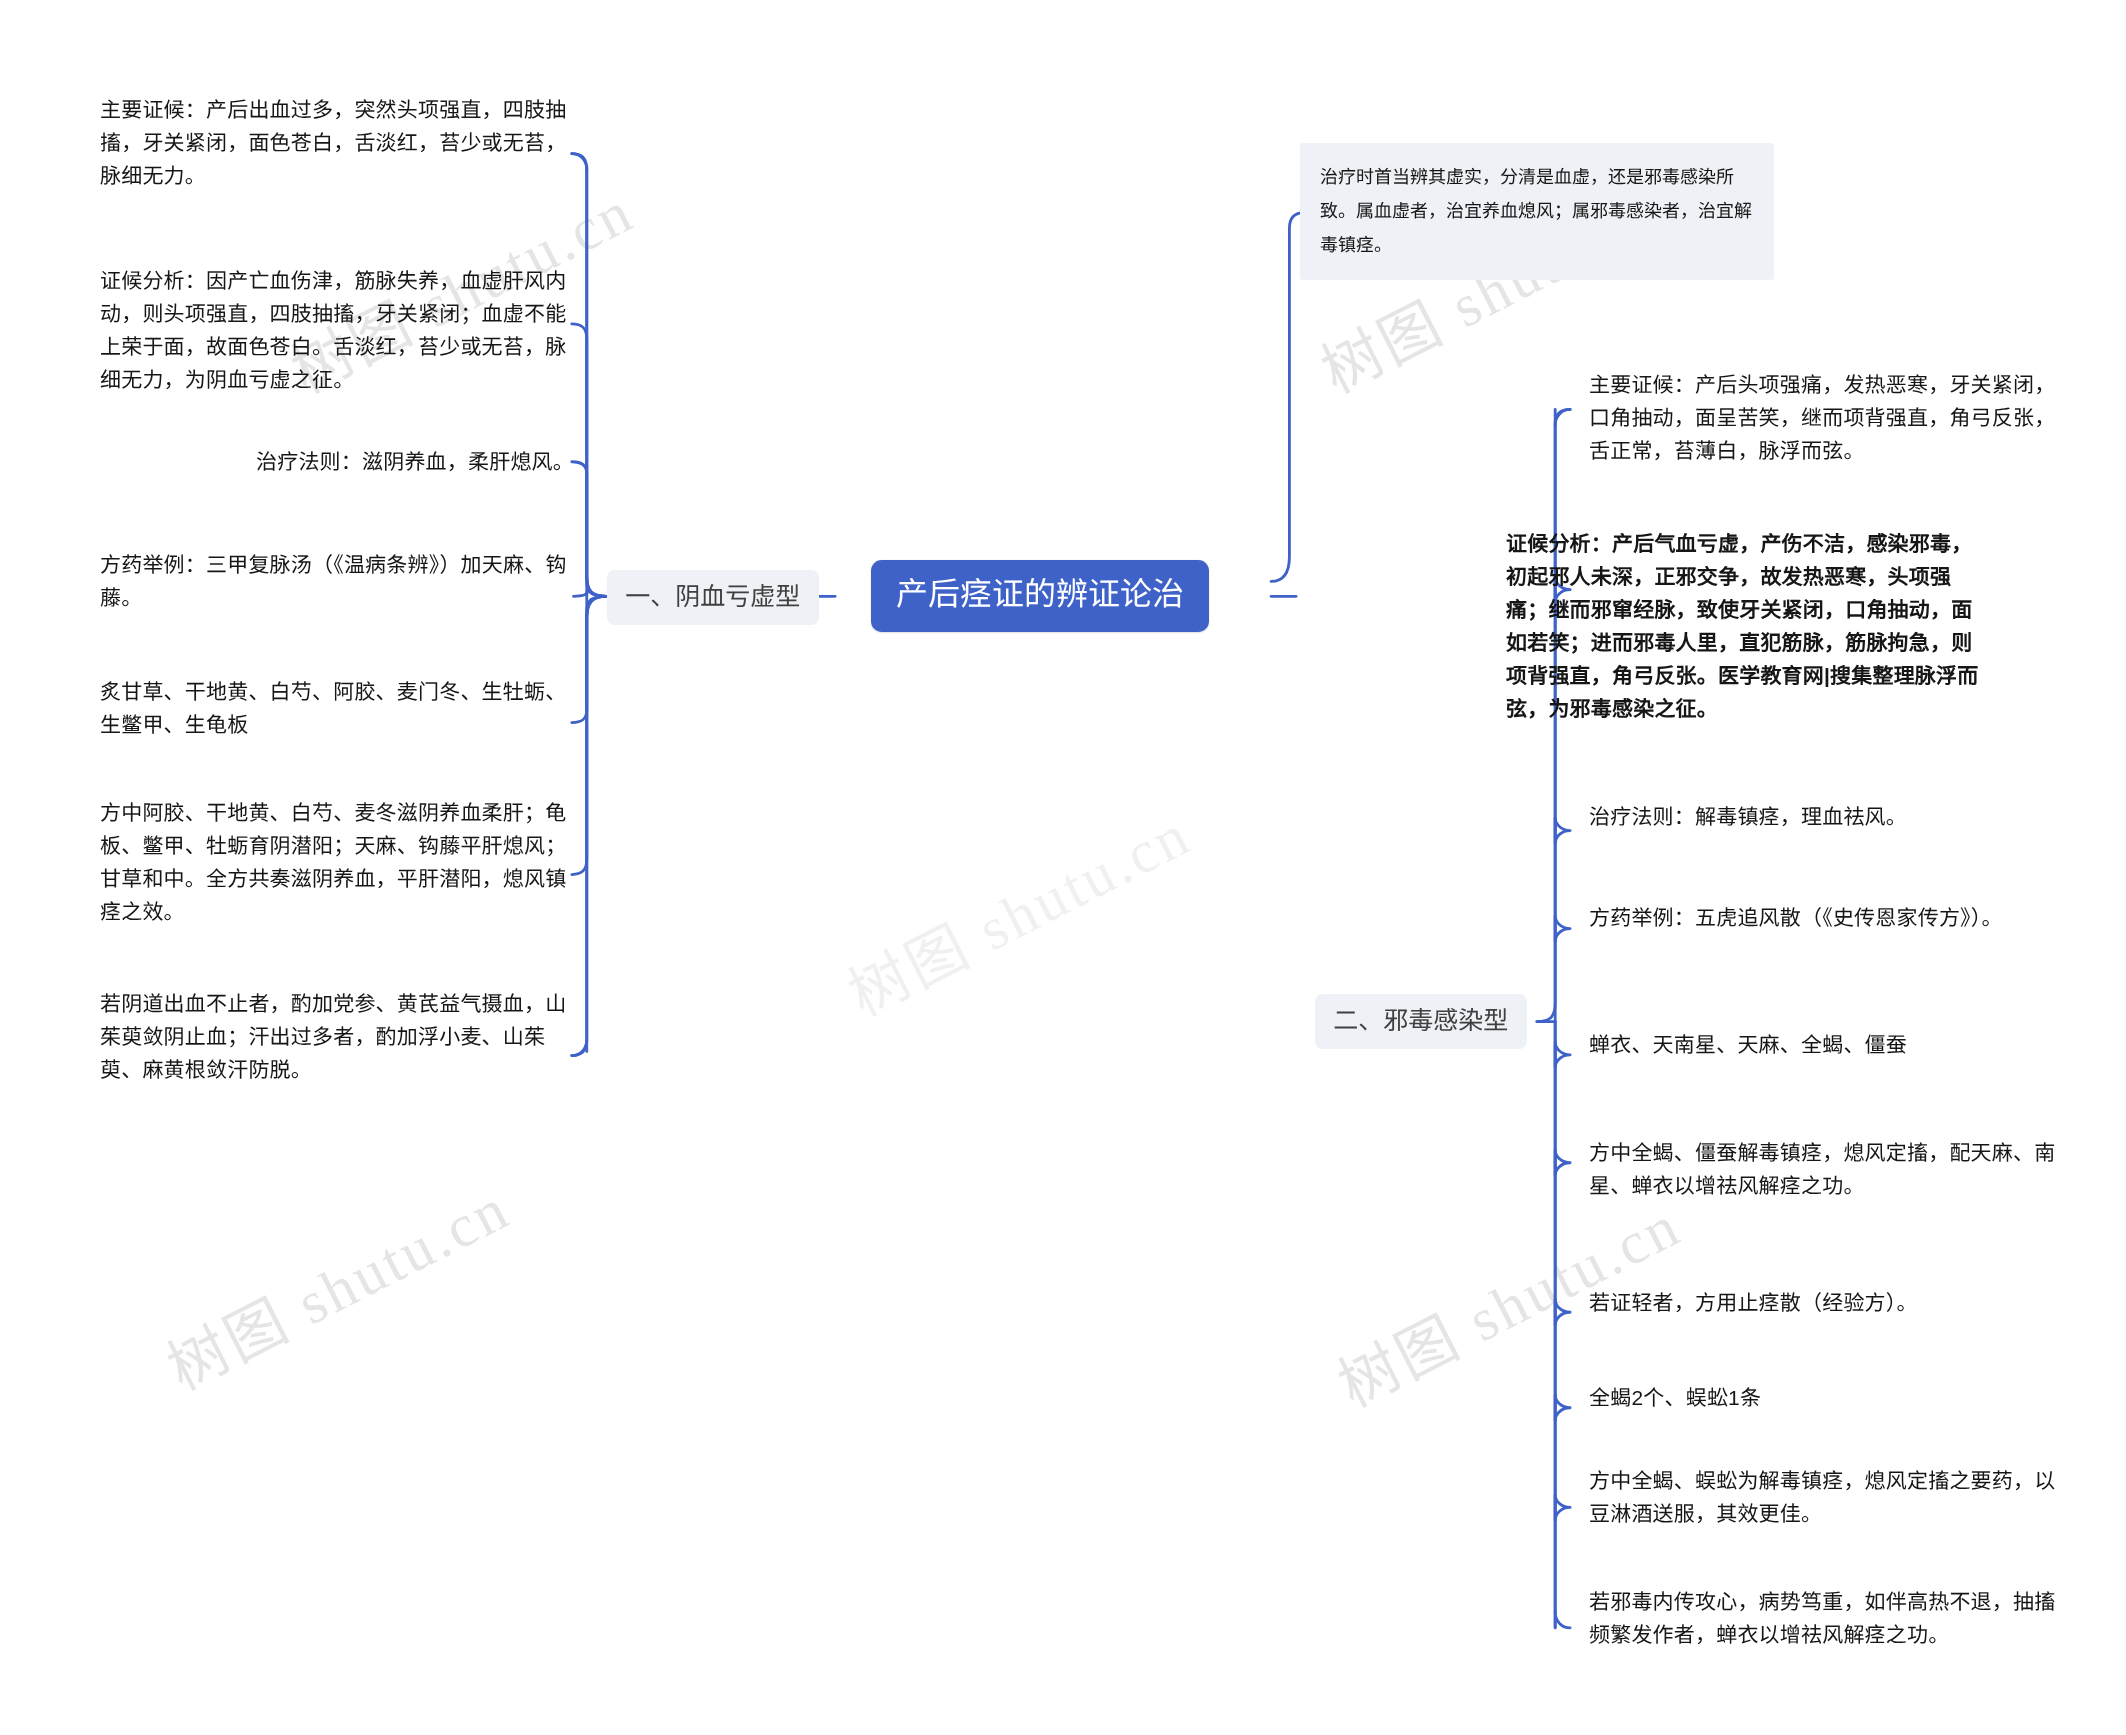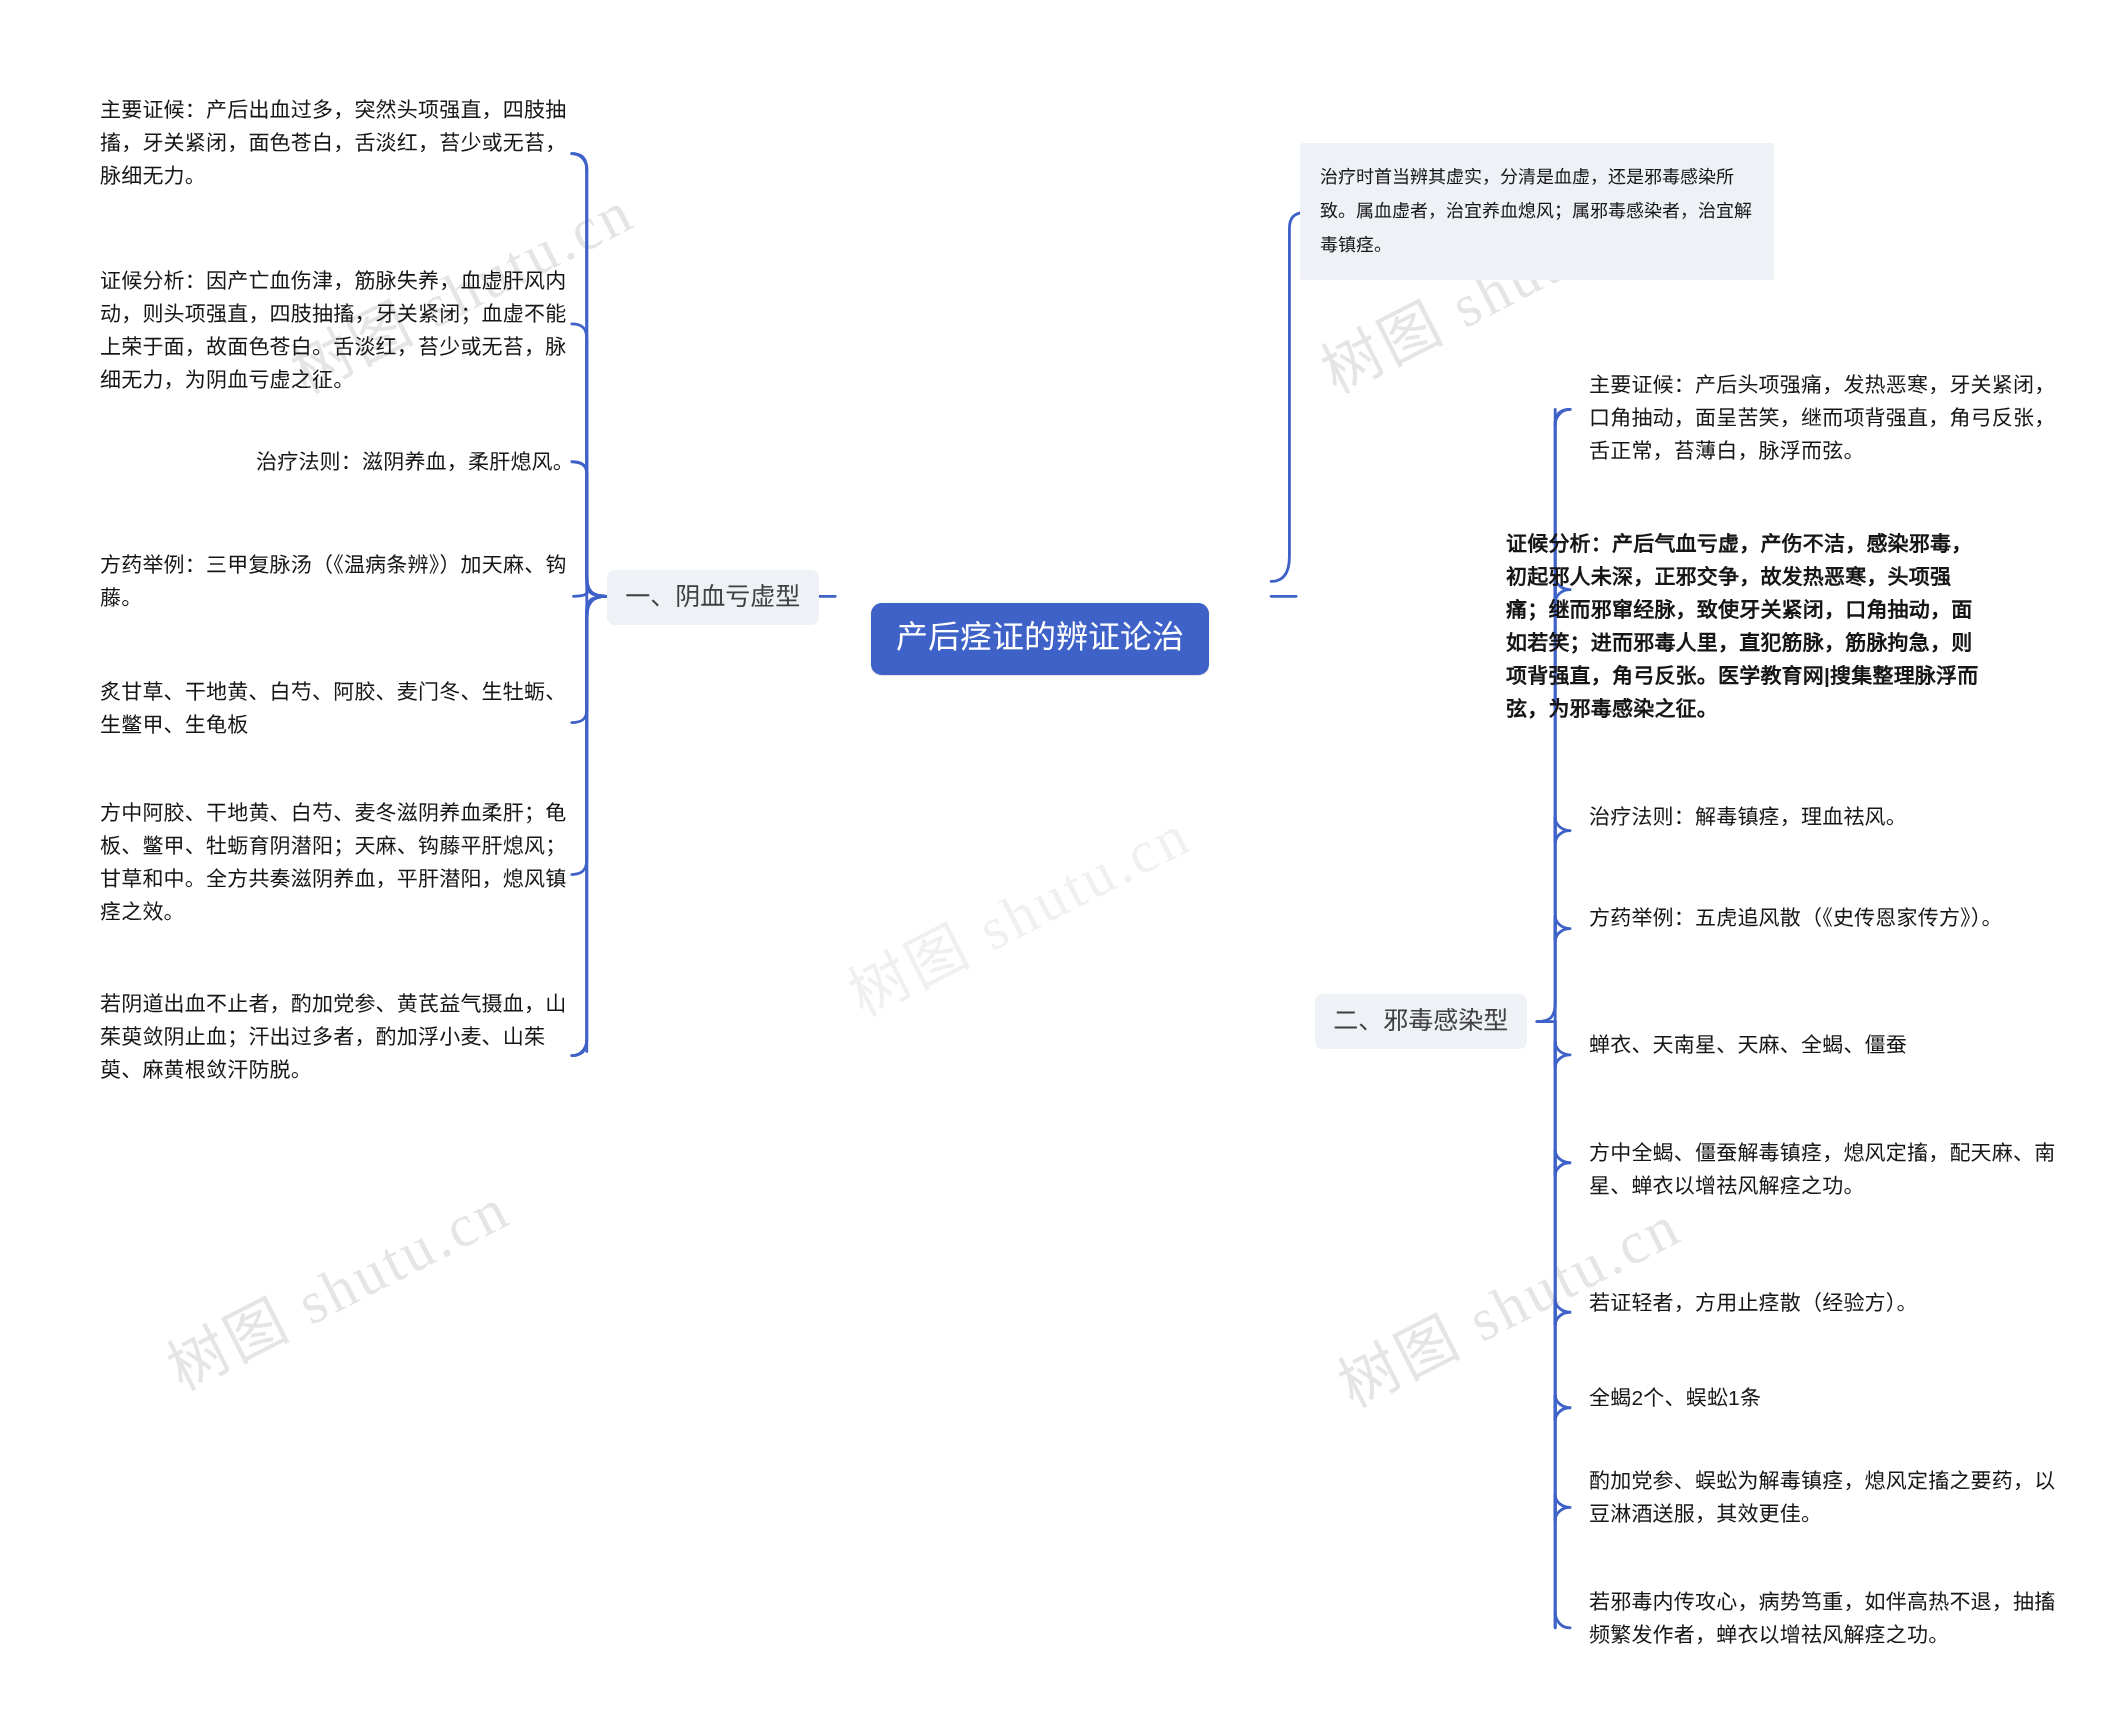--- a/index.html
+++ b/index.html
@@ -68,21 +68,20 @@
 
   .central {
     background: #3f62c8;
     color: #ffffff;
     border-radius: 10.8px;
     font-size: 32px;
     line-height: 1;
     padding: 18.3px 25px 21.6px 25px;
     white-space: nowrap;
     box-shadow: 0 0.8px 1.7px rgba(0,0,0,.12);
-    margin-top: 43px;
   }
 
   .note {
     background: #eef1f5;
     border-radius: 3.3px;
     font-size: 18px;
     line-height: 34px;
     padding: 16.6px 20px 18.3px 20px;
     color: #161616;
     word-break: break-all;
@@ -207,19 +206,19 @@
 
 <div class="node leaf" style="left:1589px; top:1286px; width:474px;">
   <span>若证轻者，方用止痉散（经验方）。</span>
 </div>
 
 <div class="node leaf" style="left:1589px; top:1381px; width:474px;">
   <span>全蝎2个、蜈蚣1条</span>
 </div>
 
 <div class="node leaf" style="left:1589px; top:1464px; width:474px;">
-  <span>酌加党参、蜈蚣为解毒镇痉，熄风定搐之要药，以豆淋酒送服，其效更佳。</span>
+  <span>方中全蝎、蜈蚣为解毒镇痉，熄风定搐之要药，以豆淋酒送服，其效更佳。</span>
 </div>
 
 <div class="node leaf" style="left:1589px; top:1585px; width:474px;">
   <span>若邪毒内传攻心，病势笃重，如伴高热不退，抽搐频繁发作者，蝉衣以增祛风解痉之功。</span>
 </div>
 
 
 </body></html>

